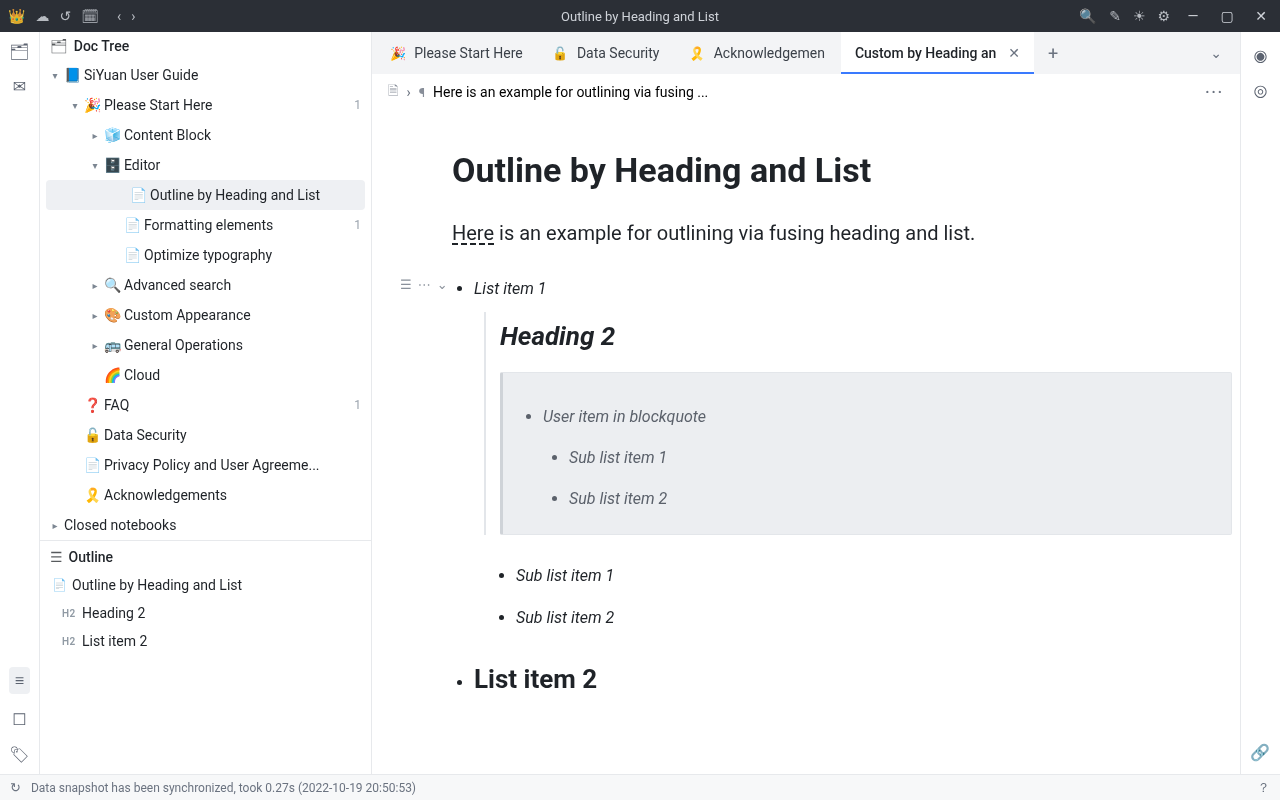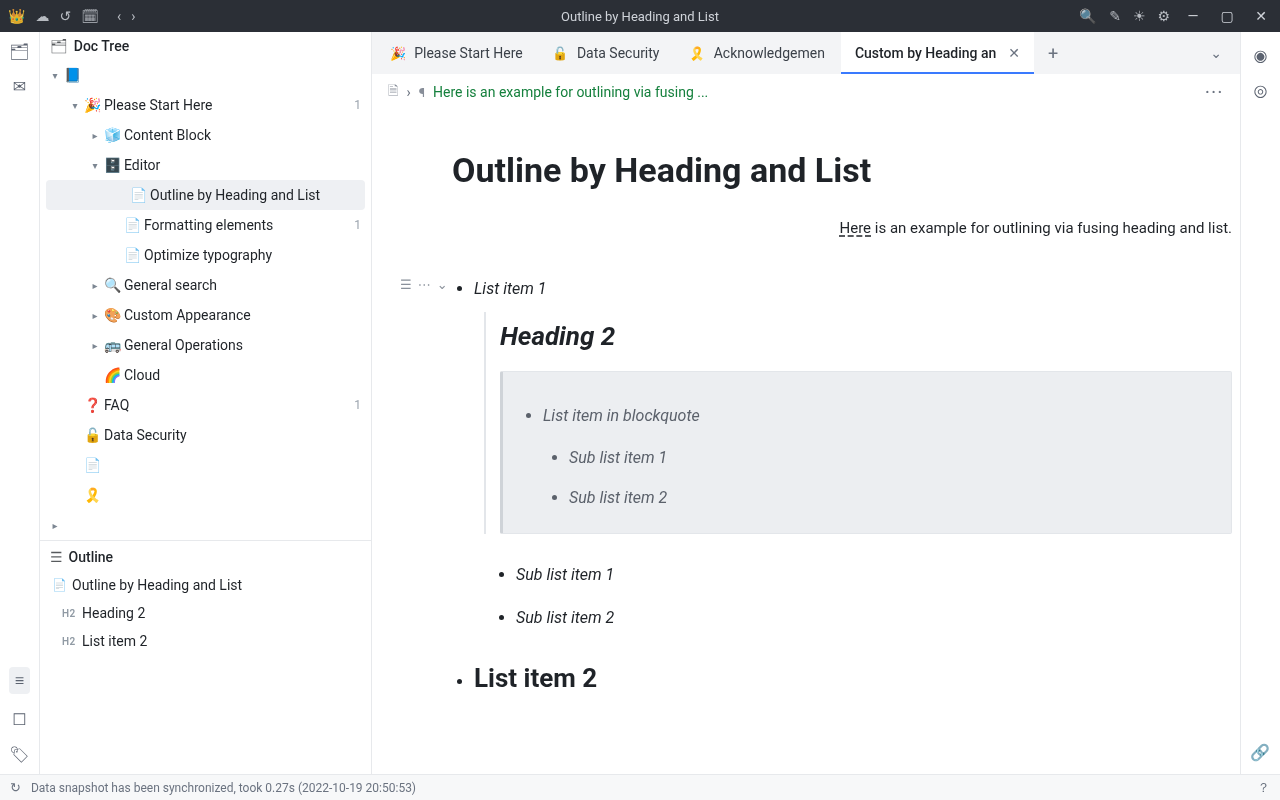--- a/index.html
+++ b/index.html
@@ -53,21 +53,21 @@
 .tabsbar .tab-add { padding: 0 12px; font-size: 18px; color: #6b7380; }
 .tabsbar .tab-menu { margin-left: auto; padding: 0 14px; color: #6b7380; font-size: 14px; }
 
 .breadcrumb { height: 36px; display: flex; align-items: center; gap: 8px; padding: 0 16px; color: #6b7380; font-size: 14px; border-bottom: 0; }
 .breadcrumb .bc-icon { font-size: 13px; opacity: .8; }
 .breadcrumb .bc-more { margin-left: auto; letter-spacing: 2px; font-weight: 700; }
 
 .doc { flex: 1; overflow: auto; position: relative; padding: 20px 0 40px 0; }
 .doc-inner { width: 780px; margin-left: 80px; }
 .doc-title { font-size: 34px; font-weight: 700; margin: 20px 0 26px 0; }
-.doc-para { font-size: 15px; line-height: 1.7; margin-bottom: 32px; text-align: right; }
+.doc-para { font-size: 20px; line-height: 1.7; margin-bottom: 24px; }
 .doc-para .link { text-decoration: underline dashed; text-underline-offset: 3px; }
 
 .gutter { position: relative; }
 .gutter-icons { position: absolute; left: -52px; top: 3px; display: flex; gap: 6px; color: #8a919b; font-size: 13px; }
 
 ul.bulleted { list-style: disc; padding-left: 22px; font-size: 16px; line-height: 1.9; }
 ul.bulleted > li { margin-bottom: 6px; font-style: italic; }
 ul.bulleted > li::marker { color: #1f2328; }
 .nested-block { margin: 8px 0 16px 10px; padding-left: 14px; border-left: 2px solid #e3e6ea; }
 .h2 { font-size: 26px; font-weight: 700; margin: 4px 0 10px 0; }
@@ -128,20 +128,21 @@
 
   <div class="sidebar">
     <div class="panel-head">
       <span class="ph-icon">🗂</span>
       <span>Doc Tree</span>
     </div>
     <div class="tree" id="tree">
       <div class="tree-row" style="padding-left:8px">
         <span class="arrow">▾</span>
         <span class="ticon">📘</span>
+        <span class="tlabel">SiYuan User Guide</span>
       </div>
 
     <div class="tree-row" style="padding-left: 28px;">
           <span class="arrow">▾</span>
           <span class="ticon">🎉</span>
           <span class="tlabel">Please Start Here</span>
           <span class="badge">1</span>
         </div>
         <div class="tree-row" style="padding-left: 48px;">
           <span class="arrow">▸</span>
@@ -165,21 +166,21 @@
           <span class="badge">1</span>
         </div>
         <div class="tree-row" style="padding-left: 68px;">
           <span class="arrow"></span>
           <span class="ticon">📄</span>
           <span class="tlabel">Optimize typography</span>
         </div>
         <div class="tree-row" style="padding-left: 48px;">
           <span class="arrow">▸</span>
           <span class="ticon">🔍</span>
-          <span class="tlabel">General search</span>
+          <span class="tlabel">Advanced search</span>
         </div>
         <div class="tree-row" style="padding-left: 48px;">
           <span class="arrow">▸</span>
           <span class="ticon">🎨</span>
           <span class="tlabel">Custom Appearance</span>
         </div>
         <div class="tree-row" style="padding-left: 48px;">
           <span class="arrow">▸</span>
           <span class="ticon">🚌</span>
           <span class="tlabel">General Operations</span>
@@ -196,28 +197,31 @@
           <span class="badge">1</span>
         </div>
         <div class="tree-row" style="padding-left: 28px;">
           <span class="arrow"></span>
           <span class="ticon">🔓</span>
           <span class="tlabel">Data Security</span>
         </div>
         <div class="tree-row" style="padding-left: 28px;">
           <span class="arrow"></span>
           <span class="ticon">📄</span>
+          <span class="tlabel">Privacy Policy and User Agreeme...</span>
         </div>
         <div class="tree-row" style="padding-left: 28px;">
           <span class="arrow"></span>
           <span class="ticon">🎗️</span>
+          <span class="tlabel">Acknowledgements</span>
         </div>
       </div>
     <div class="tree-row" style="padding-left:8px;height:30px">
       <span class="arrow">▸</span>
+      <span class="tlabel" style="margin-left:2px">Closed notebooks</span>
     </div>
 
     <div class="outline-panel">
       <div class="panel-head">
         <span class="ph-icon">☰</span>
         <span>Outline</span>
       </div>
       <div class="outline-item">
         <span class="doc-ico">📄</span>
         <span>Outline by Heading and List</span>
@@ -253,21 +257,21 @@
           <span class="tab-close">✕</span>
         </div>
         <span class="tab-add">+</span>
       <span class="tab-menu">⌄</span>
     </div>
 
     <div class="breadcrumb">
       <span class="bc-icon">🗎</span>
       <span>›</span>
       <span class="bc-icon">¶</span>
-      <span style="color:#15803d">Here is an example for outlining via fusing ...</span>
+      <span style="color:#000000">Here is an example for outlining via fusing ...</span>
       <span class="bc-more">···</span>
     </div>
 
     <div class="doc">
       <div class="doc-inner">
         <h1 class="doc-title">Outline by Heading and List</h1>
         <p class="doc-para">
           <span class="link">Here</span><span> is an example for outlining via fusing heading and list.</span>
         </p>
 
@@ -278,21 +282,21 @@
             <span>⌄</span>
           </div>
           <ul class="bulleted">
             <li>
               <span>List item 1</span>
               <div class="nested-block">
                 <h2 class="h2">Heading 2</h2>
                 <blockquote class="bq">
                   <ul>
                     <li>
-                      <span>List item in blockquote</span>
+                      <span>User item in blockquote</span>
                       <ul>
                         <li>Sub list item 1</li>
                         <li>Sub list item 2</li>
                       </ul>
                     </li>
                   </ul>
                 </blockquote>
               </div>
               <ul class="sublist">
                 <li>Sub list item 1</li>

